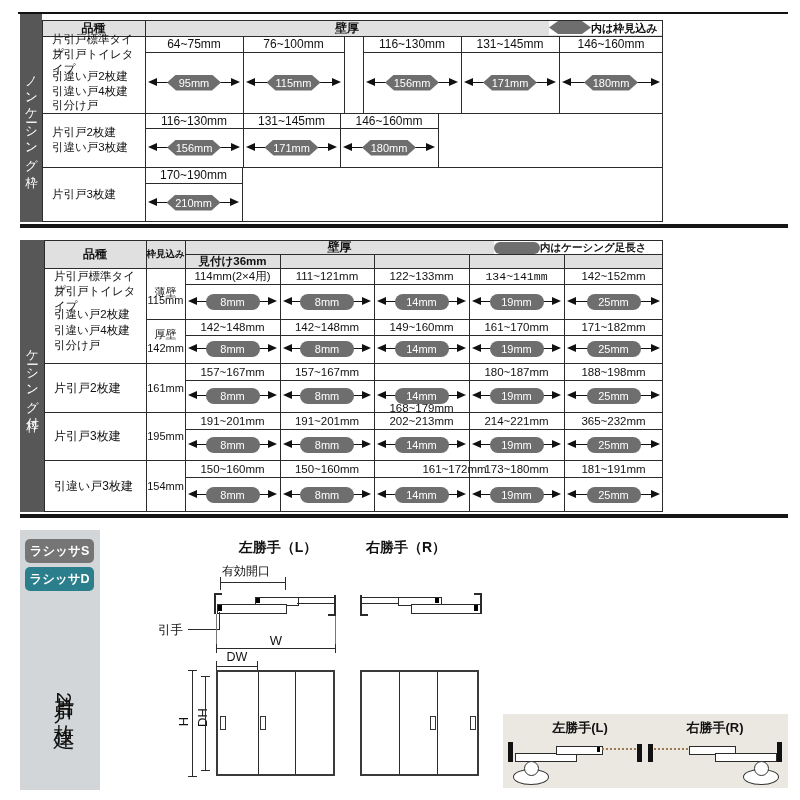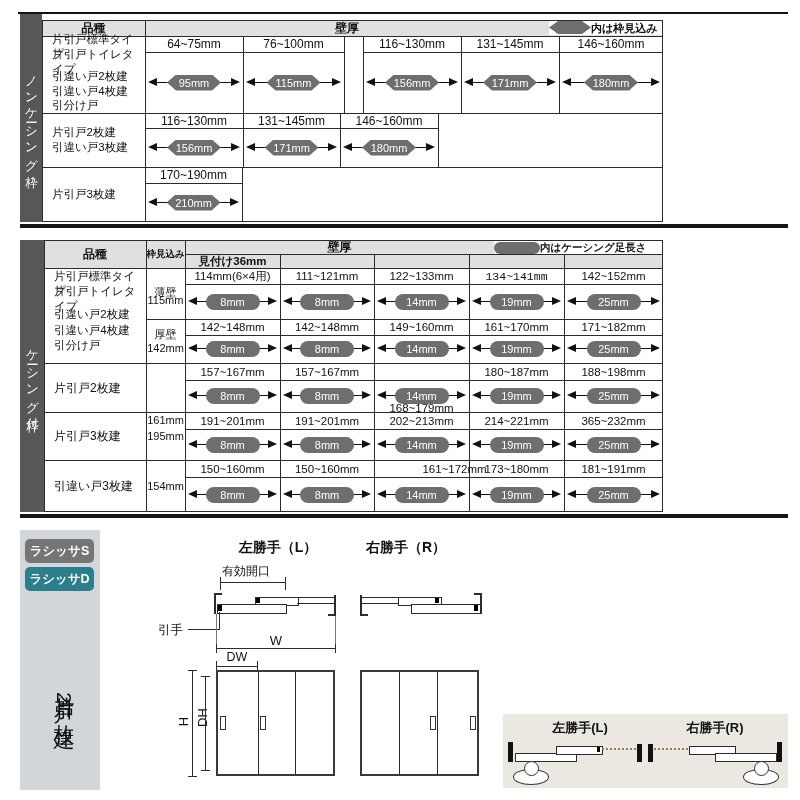--- a/index.html
+++ b/index.html
@@ -281,21 +281,21 @@
       <div class="bub hex" style="position: absolute; left: 50%; top: 1px; transform: translateX(-50%); width: 54px; height: 16px; line-height: 16px;">210mm</div>
     </div>
     <div class="abs" style="left: 54px; top: 276px; width: 90px; height: 15.5px; font-size: 11.5px; display: flex; align-items: center;">片引戸標準タイプ</div>
     <div class="abs" style="left: 54px; top: 291.5px; width: 90px; height: 15.5px; font-size: 11.5px; display: flex; align-items: center;">片引戸トイレタイプ</div>
     <div class="abs" style="left: 54px; top: 307px; width: 90px; height: 15.5px; font-size: 11.5px; display: flex; align-items: center;">引違い戸2枚建</div>
     <div class="abs" style="left: 54px; top: 322.5px; width: 90px; height: 15.5px; font-size: 11.5px; display: flex; align-items: center;">引違い戸4枚建</div>
     <div class="abs" style="left: 54px; top: 338px; width: 90px; height: 15.5px; font-size: 11.5px; display: flex; align-items: center;">引分け戸</div>
     <div class="abs ctr" style="left: 146px; top: 278px; width: 39px; height: 13px; font-size: 11px; margin-top: 8px;">薄壁</div>
     <div class="abs ctr" style="left: 146px; top: 293.5px; width: 39px; height: 13px; font-size: 11px;">115mm</div>
     <div class="hl" style="left: 185px; top: 284px; width: 478px;"></div>
-    <div class="abs ctr" style="left: 185px; top: 268px; width: 95px; height: 16px; font-size: 11.5px;">114mm(6×4用)</div>
+    <div class="abs ctr" style="left: 185px; top: 268px; width: 95px; height: 16px; font-size: 11.5px;">114mm(2×4用)</div>
     <div class="abs" style="left: 188px; top: 292.5px; width: 89px; height: 18px;">
       <div style="position: absolute; left: 7px; right: 7px; top: 8px; height: 1px; background: rgb(17, 17, 17);"></div>
       <div class="ah" style="left: 0px; top: 4px; border-right: 9px solid rgb(17, 17, 17);"></div>
       <div class="ah" style="right: 0px; top: 4px; border-left: 9px solid rgb(17, 17, 17);"></div>
       <div class="bub pill" style="position: absolute; left: 50%; top: 1px; transform: translateX(-50%); width: 54px; height: 16px; line-height: 16px;">8mm</div>
     </div>
     <div class="abs ctr" style="left: 280px; top: 268px; width: 94px; height: 16px; font-size: 11.5px;">111~121mm</div>
     <div class="abs" style="left: 283px; top: 292.5px; width: 88px; height: 18px;">
       <div style="position: absolute; left: 7px; right: 7px; top: 8px; height: 1px; background: rgb(17, 17, 17);"></div>
       <div class="ah" style="left: 0px; top: 4px; border-right: 9px solid rgb(17, 17, 17);"></div>
@@ -355,21 +355,21 @@
       <div class="bub pill" style="position: absolute; left: 50%; top: 1px; transform: translateX(-50%); width: 54px; height: 16px; line-height: 16px;">19mm</div>
     </div>
     <div class="abs ctr" style="left: 564px; top: 319px; width: 99px; height: 16px; font-size: 11.5px;">171~182mm</div>
     <div class="abs" style="left: 567px; top: 340px; width: 93px; height: 18px;">
       <div style="position: absolute; left: 7px; right: 7px; top: 8px; height: 1px; background: rgb(17, 17, 17);"></div>
       <div class="ah" style="left: 0px; top: 4px; border-right: 9px solid rgb(17, 17, 17);"></div>
       <div class="ah" style="right: 0px; top: 4px; border-left: 9px solid rgb(17, 17, 17);"></div>
       <div class="bub pill" style="position: absolute; left: 50%; top: 1px; transform: translateX(-50%); width: 54px; height: 16px; line-height: 16px;">25mm</div>
     </div>
     <div class="abs" style="left: 54px; top: 381px; width: 90px; height: 15px; font-size: 12px; display: flex; align-items: center;">片引戸2枚建</div>
-    <div class="abs ctr" style="left: 146px; top: 381px; width: 39px; height: 13px; font-size: 11px; margin-top: 32px;">161mm</div>
+    <div class="abs ctr" style="left: 146px; top: 381px; width: 39px; height: 13px; font-size: 11px;">161mm</div>
     <div class="hl" style="left: 185px; top: 380px; width: 478px;"></div>
     <div class="abs ctr" style="left: 185px; top: 363px; width: 95px; height: 17px; font-size: 11.5px;">157~167mm</div>
     <div class="abs" style="left: 188px; top: 387px; width: 89px; height: 18px;">
       <div style="position: absolute; left: 7px; right: 7px; top: 8px; height: 1px; background: rgb(17, 17, 17);"></div>
       <div class="ah" style="left: 0px; top: 4px; border-right: 9px solid rgb(17, 17, 17);"></div>
       <div class="ah" style="right: 0px; top: 4px; border-left: 9px solid rgb(17, 17, 17);"></div>
       <div class="bub pill" style="position: absolute; left: 50%; top: 1px; transform: translateX(-50%); width: 54px; height: 16px; line-height: 16px;">8mm</div>
     </div>
     <div class="abs ctr" style="left: 280px; top: 363px; width: 94px; height: 17px; font-size: 11.5px;">157~167mm</div>
     <div class="abs" style="left: 283px; top: 387px; width: 88px; height: 18px;">

